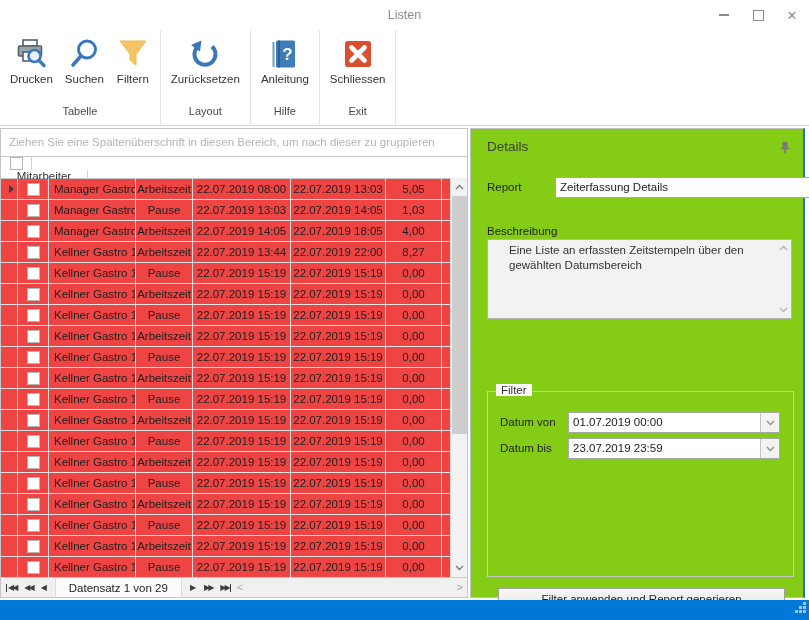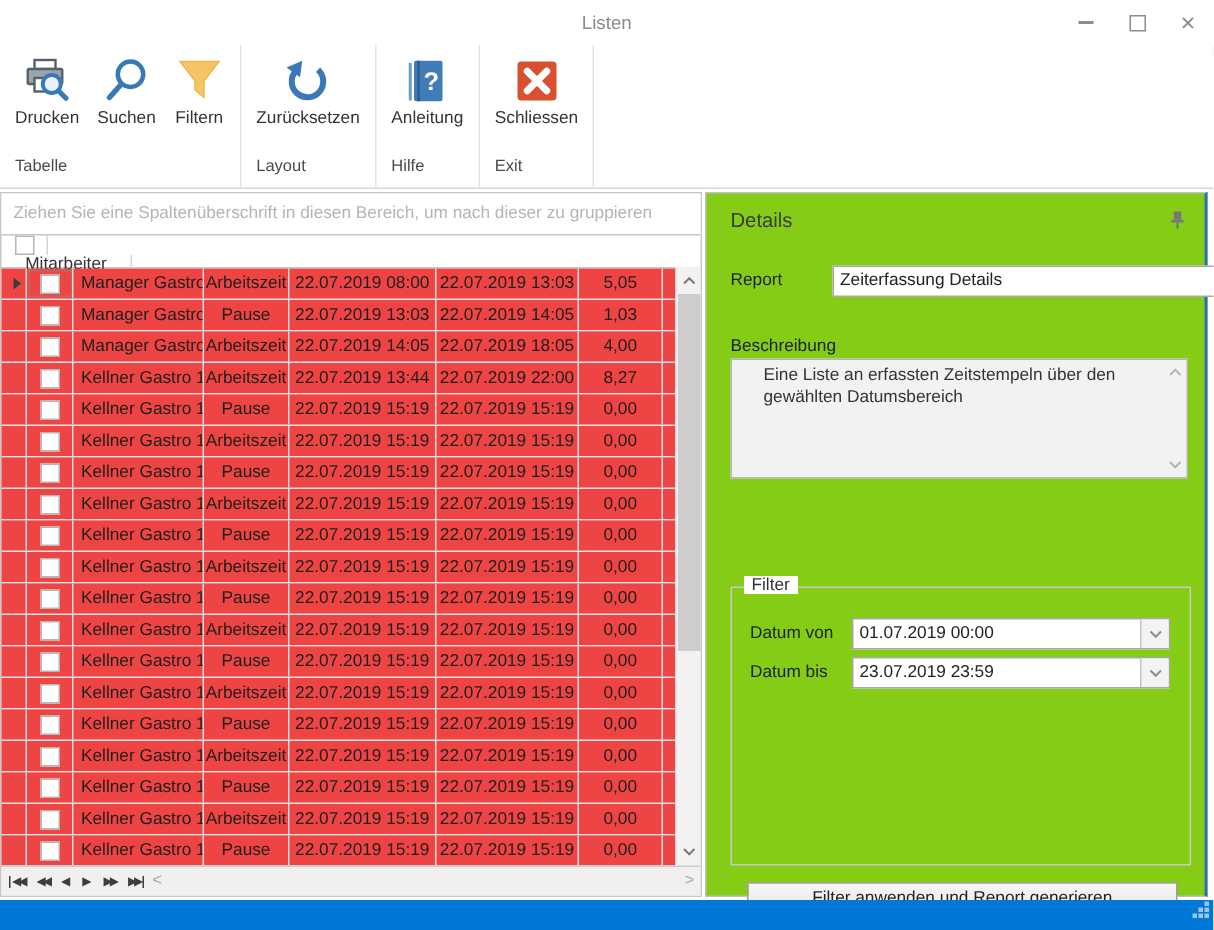--- a/index.html
+++ b/index.html
@@ -16,21 +16,21 @@
   .min-glyph{display:block;width:10px;height:2px;background:#8b8b8b;}
   .max-glyph{display:block;width:9px;height:9px;border:1px solid #8b8b8b;}
   .close-glyph{font-size:13px;color:#8b8b8b;}
   
   .ribbon{position:absolute;left:0;top:30px;width:809px;height:96px;background:#fff;border-bottom:1px solid #d8d8d8;display:flex;box-sizing:border-box;}
   .rgroup{display:flex;flex-direction:column;border-right:1px solid #e4e4e4;padding:0 4px;}
   .rbuttons{flex:1;display:flex;align-items:flex-start;padding-top:5px;}
   .rbtn{display:flex;flex-direction:column;align-items:center;gap:2px;padding:2px 6px;cursor:pointer;}
   .rbtn svg{width:34px;height:34px;display:block;}
   .rbtn-label{font-size:11.5px;color:#333;white-space:nowrap;}
-  .rgroup-label{text-align:left;font-size:11px;color:#4a4a4a;padding:5px 6px 8px;}
+  .rgroup-label{text-align:center;font-size:11px;color:#4a4a4a;padding:5px 6px 8px;}
   
   .grid-panel{position:absolute;left:0;top:128px;width:468px;height:470px;border:1px solid #c6c6c6;box-sizing:border-box;background:#fff;}
   .group-hint{height:27px;line-height:27px;padding-left:8px;font-size:11.5px;color:#b4b4b4;border-bottom:1px solid #c6c6c6;background:#fff;white-space:nowrap;overflow:hidden;}
   .grid-header{display:flex;height:22px;border-bottom:1px solid #c9c9c9;font-size:11.5px;color:#333;box-sizing:border-box;flex-direction:column;}
   .hcell{display:flex;align-items:center;justify-content:center;border-right:1px solid #d5d5d5;box-sizing:border-box;height:100%;}
   .hcell.c-fill{border-right:none;}
   .grid-body{position:relative;width:449px;}
   .row{display:flex;height:21px;border-bottom:1px solid #e2e2e2;font-size:11.5px;color:#1e1e1e;box-sizing:border-box;background:#ef4444;}
   .cell{display:flex;align-items:center;justify-content:center;border-right:1px solid #dcdcdc;box-sizing:border-box;height:100%;overflow:hidden;white-space:nowrap;}
   .c-ind{width:17px;border-right:1px solid #d5d5d5;}
@@ -447,20 +447,21 @@
       <svg width="9" height="6">
           <path d="M1,1 L4.5,4.5 L8,1" stroke="#7a7a7a" stroke-width="1.4" fill="none"></path>
         </svg>
     </div>
   </div>
 
   <div class="navigator">
     <span class="nav-btn nav-first">◀◀</span>
     <span class="nav-btn">◀◀</span>
     <span class="nav-btn" style="letter-spacing:0;">◀</span>
+    <span class="nav-label">Datensatz 1 von 29</span>
     <span class="nav-btn" style="letter-spacing:0;">▶</span>
     <span class="nav-btn">▶▶</span>
     <span class="nav-btn nav-last">▶▶</span>
     <span class="nav-btn gray">&lt;</span>
     <span class="nav-spacer"></span>
     <span class="nav-btn gray">&gt;</span>
   </div>
 </div>
 
 <div class="details-panel">

